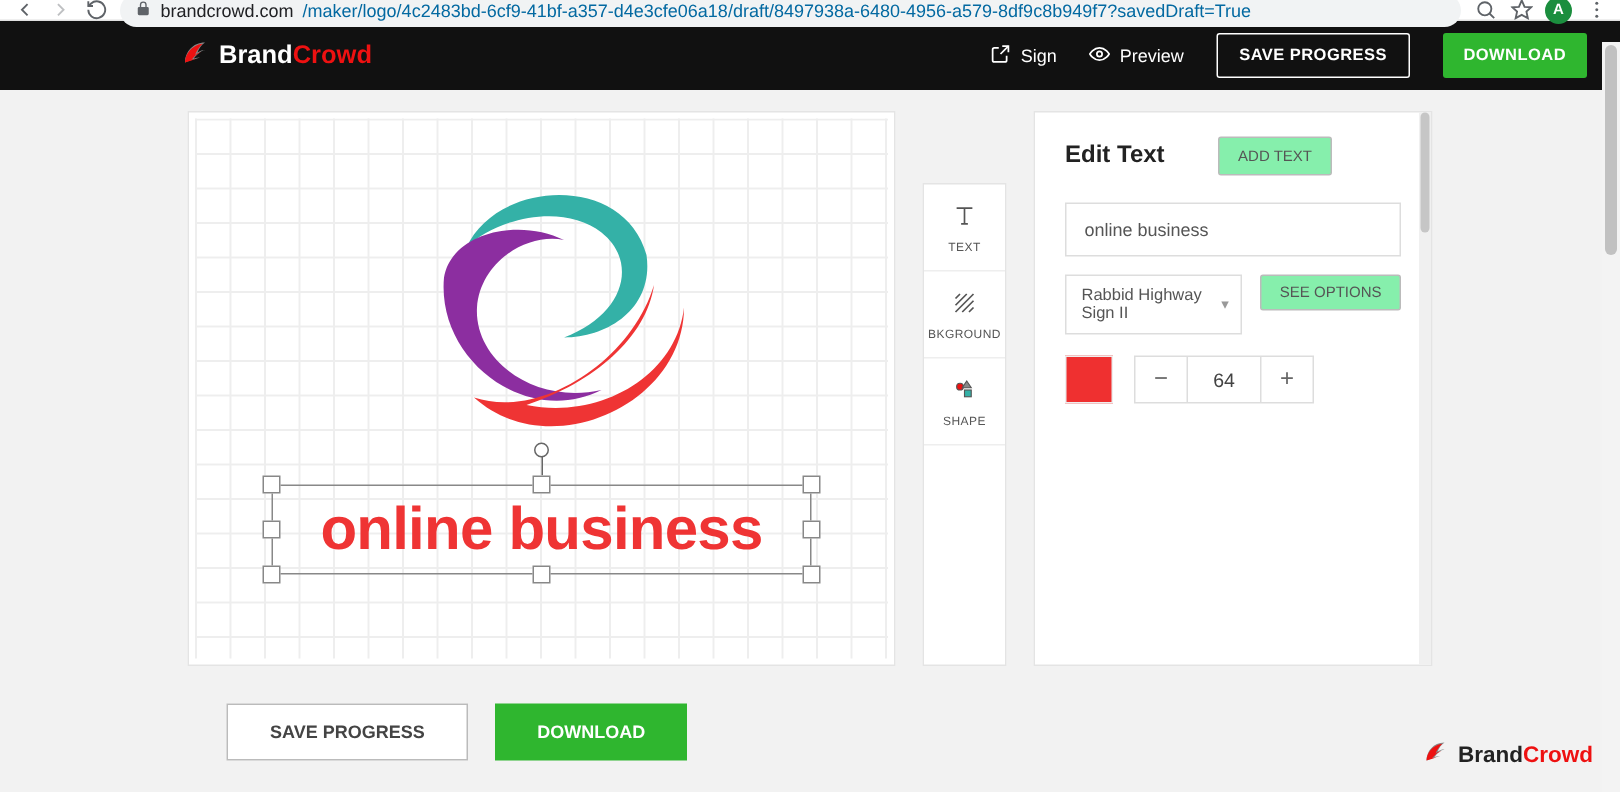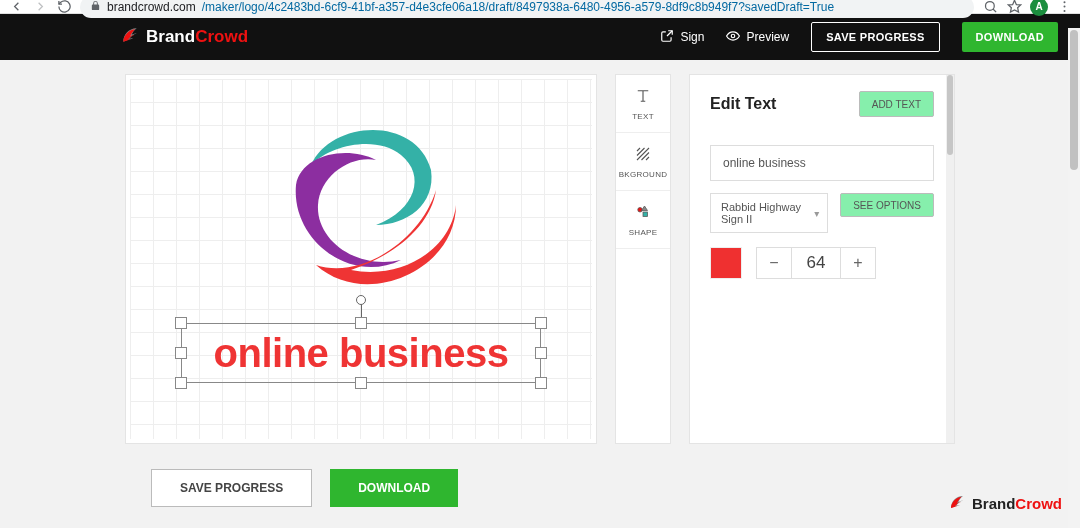--- a/index.html
+++ b/index.html
@@ -46,39 +46,39 @@
     .sel-border { position:absolute; inset:0; border:1px solid #888; }
     .h { position:absolute; width:12px; height:12px; background:#fff; border:1px solid #888; }
     .h.tl{top:-6px;left:-6px;} .h.tr{top:-6px;right:-6px;} .h.bl{bottom:-6px;left:-6px;} .h.br{bottom:-6px;right:-6px;}
     .h.tm{top:-6px;left:50%;margin-left:-6px;} .h.bm{bottom:-6px;left:50%;margin-left:-6px;}
     .h.ml{top:50%;left:-6px;margin-top:-6px;} .h.mr{top:50%;right:-6px;margin-top:-6px;}
     .rot-line { position:absolute; left:50%; top:-20px; width:1px; height:14px; background:#666; }
     .rot-dot { position:absolute; left:50%; top:-28px; width:10px; height:10px; margin-left:-5px; background:#fff; border:1px solid #666; border-radius:50%; }
     .logo-text { font-size:40px; font-weight:700; text-align:center; line-height:60px; letter-spacing:-.5px;}
 
     
-    .tool-col { width:56px; background:#fff; border:1px solid #e4e4e4; display:flex; flex-direction:column; }
+    .tool-col { width:56px; background:#fff; border:1px solid #e4e4e4; display:flex; flex-direction:column;margin-top:48px; }
     .tool { flex:0 0 58px; display:flex; flex-direction:column; align-items:center; justify-content:center; gap:5px; border-bottom:1px solid #eee; color:#555; font-size:8px; letter-spacing:.3px; cursor:pointer;}
     .tool svg { width:18px; height:18px; stroke:#555; }
 
     
     .panel { flex:1; background:#fff; border:1px solid #e4e4e4; padding:16px 20px; position:relative; }
     .panel-scroll { position:absolute; right:0; top:0; bottom:0; width:8px; background:#f0f0f0;}
     .panel-scroll::before { content:""; position:absolute; left:1px; top:0; width:6px; height:80px; background:#c6c6c6; border-radius:3px;}
-    .panel-head { display:flex; justify-content:space-between; align-items:center; margin-bottom:28px; }
+    .panel-head { display:flex; justify-content:flex-start; align-items:center; margin-bottom:18px;gap:36px; }
     .panel-title { font-size:16px; font-weight:600; color:#222; }
     .btn-mini { height:26px; padding:0 12px; font-size:10px; color:#555; background:#86efac; border:1px solid #bbb; border-radius:2px; cursor:pointer;}
     .field-text { width:100%; height:36px; border:1px solid #ddd; padding:0 12px; font-size:12px; color:#555; margin-bottom:12px;}
     .row2 { display:flex; gap:12px; align-items:stretch; margin-bottom:14px; }
     .font-sel { flex:1; height:40px; border:1px solid #ddd; padding:4px 24px 4px 10px; font-size:11px; color:#555; display:flex; align-items:center; position:relative;}
     .font-sel::after { content:"▾"; position:absolute; right:8px; top:50%; transform:translateY(-50%); color:#999; font-size:10px;}
     .swatch { width:32px; height:32px; border:1px solid #eee; cursor:pointer;}
     .stepper { display:flex; height:32px; }
     .step-btn { width:36px; border:1px solid #ddd; background:#fff; display:flex; align-items:center; justify-content:center; font-size:16px; color:#666; cursor:pointer;}
-    .step-val { width:48px; border:1px solid #ddd; border-left:none; border-right:none; display:flex; align-items:center; justify-content:center; font-size:17px; color:#444;}
+    .step-val { width:48px; border:1px solid #ddd; border-left:none; border-right:none; display:flex; align-items:center; justify-content:center; font-size:13px; color:#444;}
 
     
     .bottom { height:60px; display:flex; align-items:center; gap:18px; margin-top:14px; margin-left:26px;}
     .btn-lg { height:38px; padding:0 28px; font-size:12px; font-weight:bold; border:none; cursor:pointer;}
     .btn-lg.outline { background:#fff; color:#444; border:1px solid #bbb;}
     .btn-lg.green { background:#2fb62f; color:#fff;}
 
     
     .footer-brand { position:absolute; right:18px; bottom:14px; display:flex; align-items:center; gap:6px;}
     .footer-brand svg { width:18px; height:18px; }

